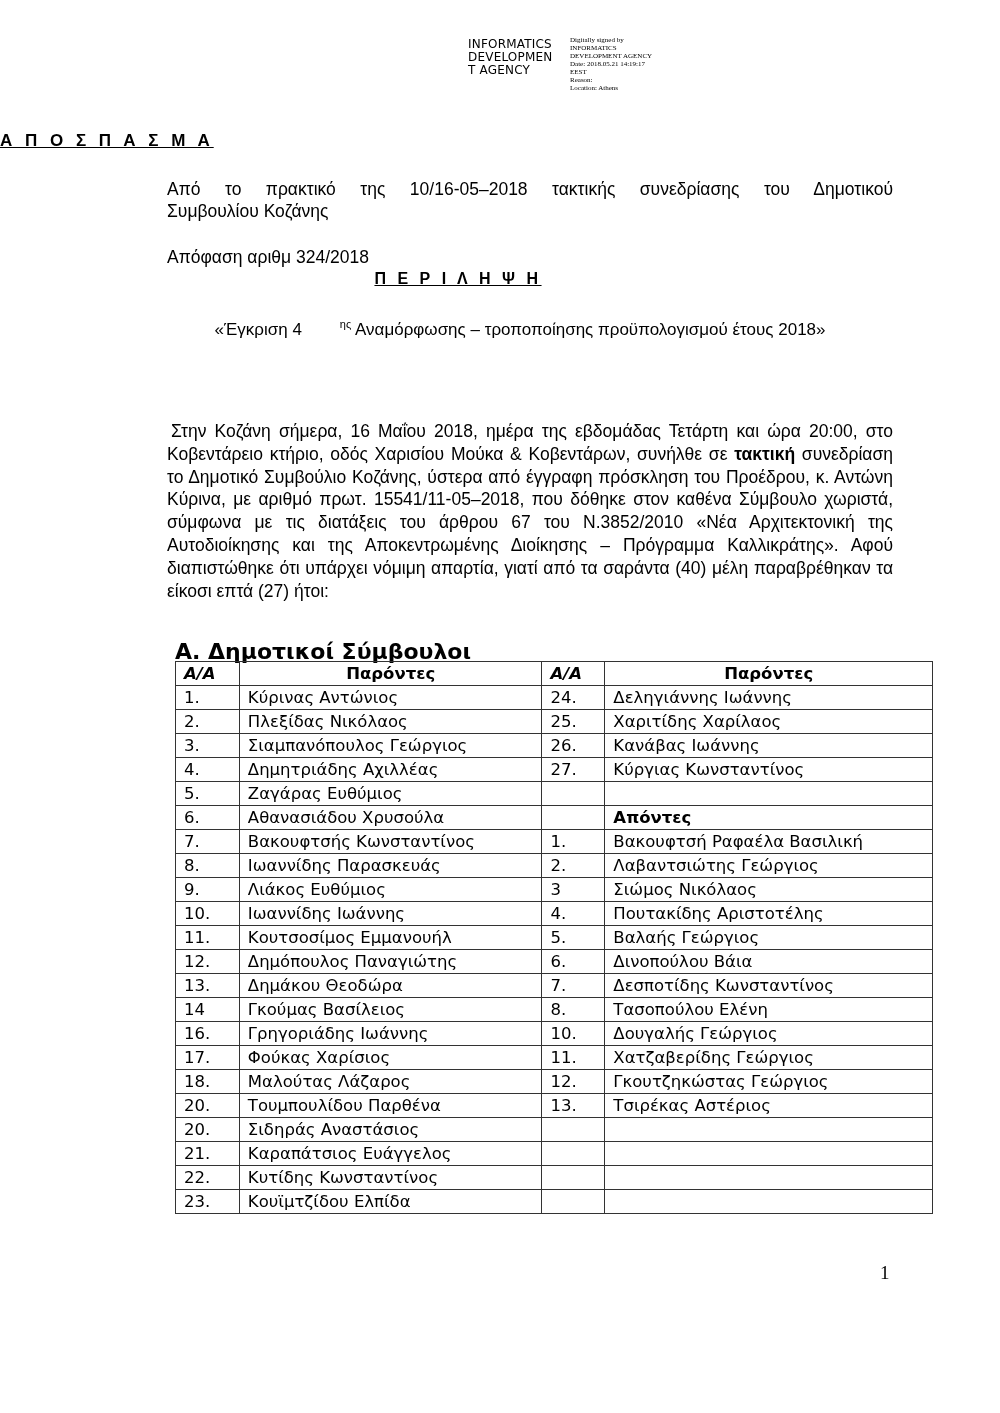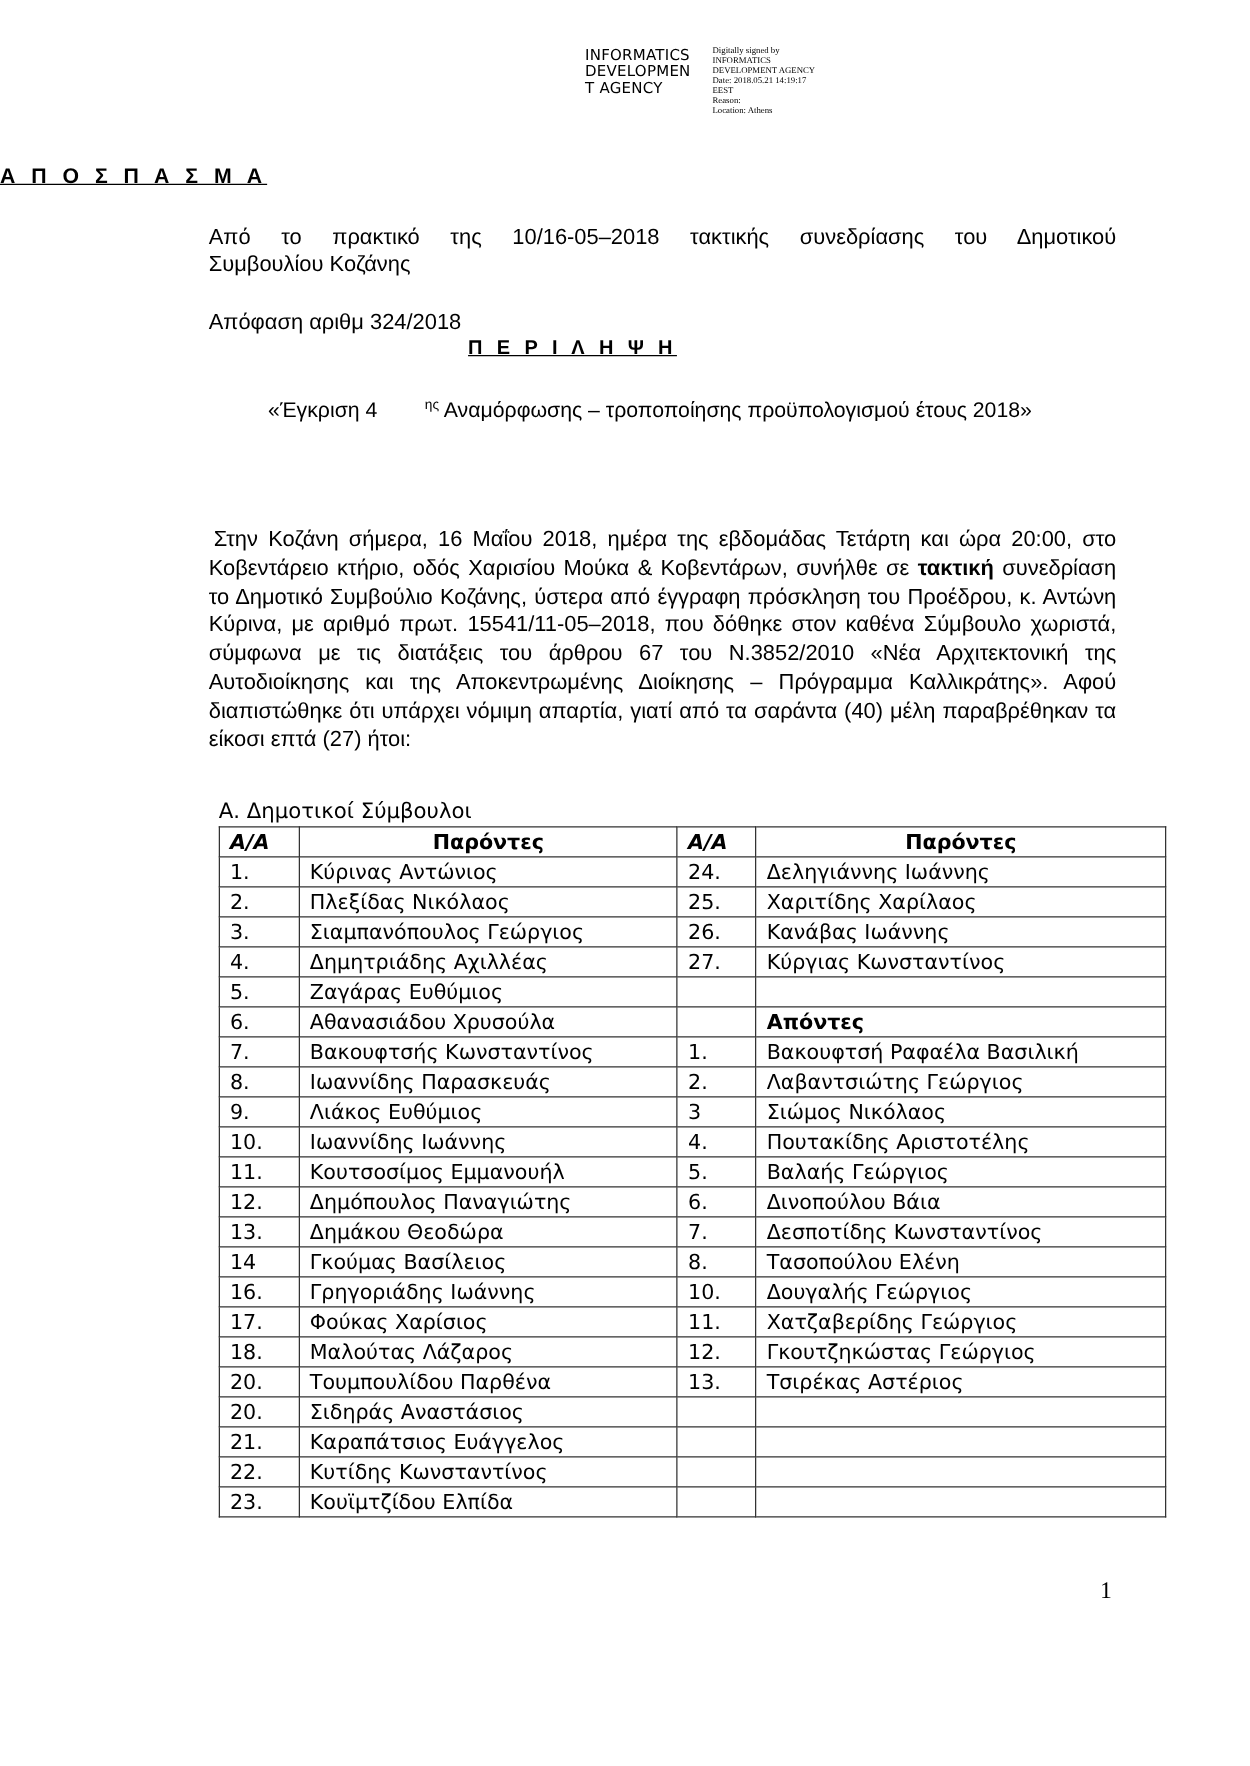--- a/index.html
+++ b/index.html
@@ -10,21 +10,21 @@
   .title { position:absolute; left:0; width:1000px; top:131px; font-size:17px; font-weight:bold; text-decoration:underline; letter-spacing:4px; }
   .para { position:absolute; font-family:"Liberation Sans Narrow","Liberation Sans", sans-serif; font-size:17.5px; }
   .intro { left:167px; top:178px; width:726px; line-height:22px; text-align:justify; text-align-last:left; }
   .intro span.l1 { display:block; text-align:justify; text-align-last:justify; }
   .decision { left:167px; top:246px; line-height:22px; }
   .summary-title { position:absolute; left:0; width:916px; top:270px; text-align:center; font-size:16px; font-weight:bold; text-decoration:underline; letter-spacing:3.5px; }
   .subject { position:absolute; left:0; width:1040px; top:318px; text-align:center; font-size:17px; }
   .subject sup { font-size:11px;padding-left:38px; }
   .body-text { left:167px; top:420px; width:726px; line-height:22.8px; text-align:justify; }
   .body-text .ind { padding-left:4px; }
-  .section-title { position:absolute; left:175px; top:639px; font-size:17px; font-weight:normal; font-family:"DejaVu Sans", sans-serif; }
+  .section-title { position:absolute; left:175px; top:639px; font-size:22px; font-weight:bold; font-family:"DejaVu Sans", sans-serif; }
   table { position:absolute; left:175px; top:661px; width:758px; border-collapse:collapse; font-family:"DejaVu Sans", sans-serif; font-size:16.5px; }
   td, th { border:1.3px solid #333; height:23px; padding:0 0 0 8px; line-height:22px; text-align:left; font-weight:normal; white-space:nowrap; }
   col.c1 { width:64px; } col.c2 { width:303px; } col.c3 { width:63px; } col.c4 { width:328px; }
   th { font-weight:bold; }
   th.aa { font-style:italic; }
   th.center { text-align:center; padding:0; }
   td.bold { font-weight:bold; }
   .page-num { position:absolute; left:880px; top:1262px; font-family:"Liberation Serif", serif; font-size:19px; }
 </style>
 </head>

